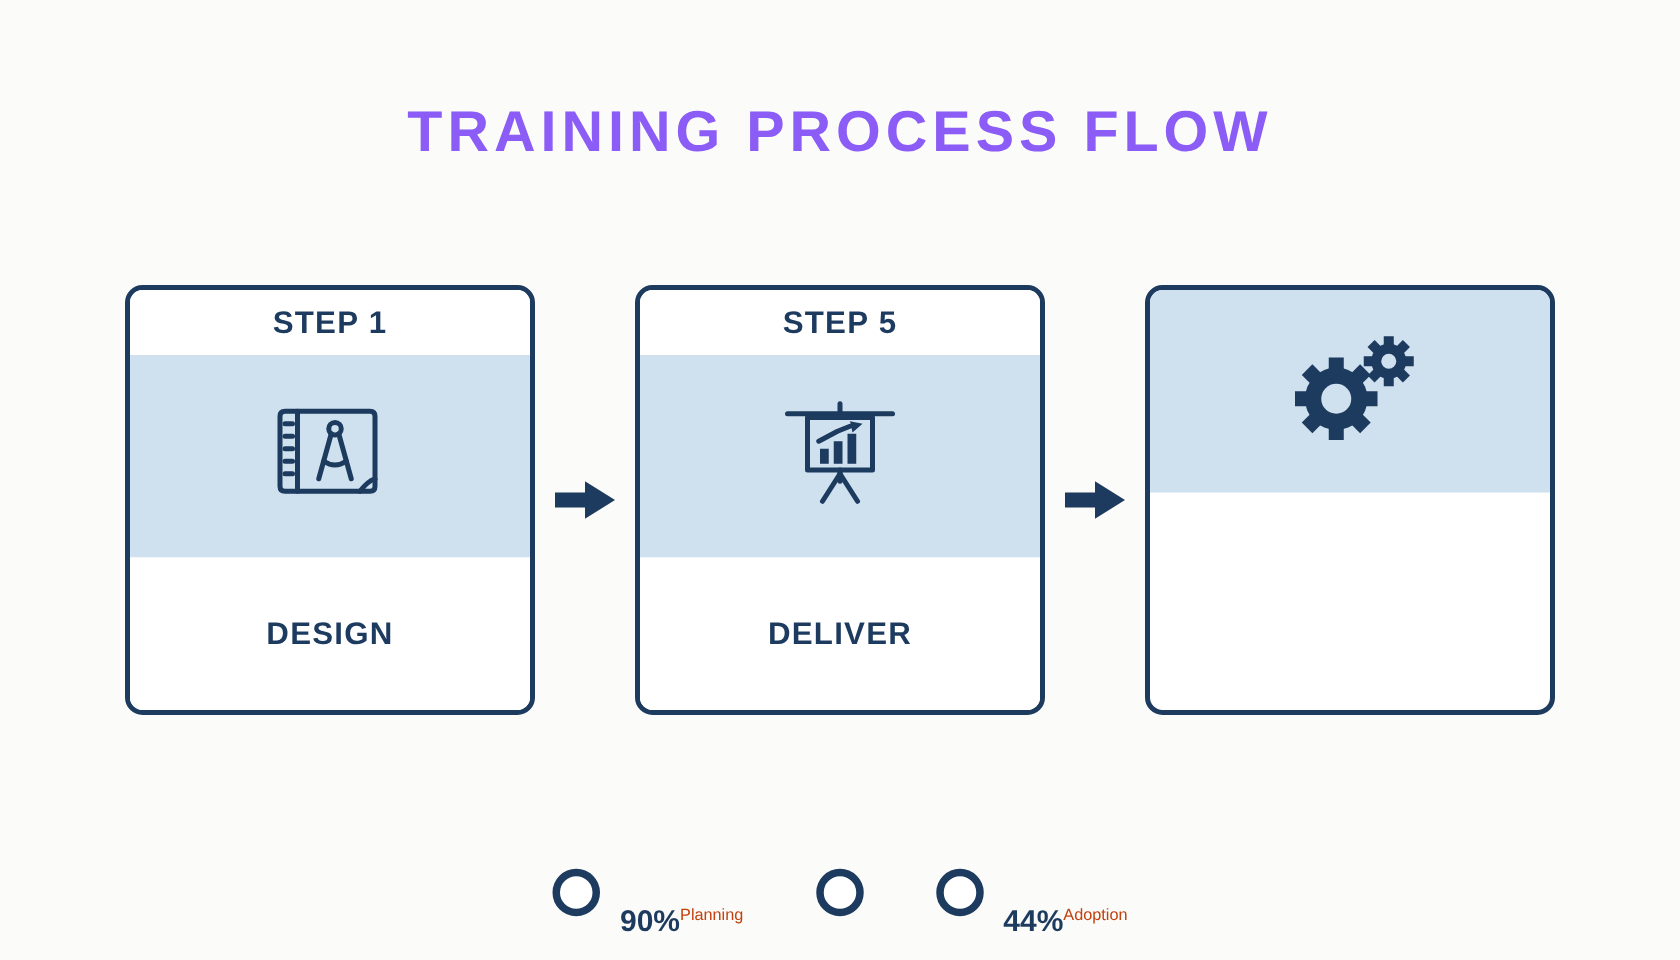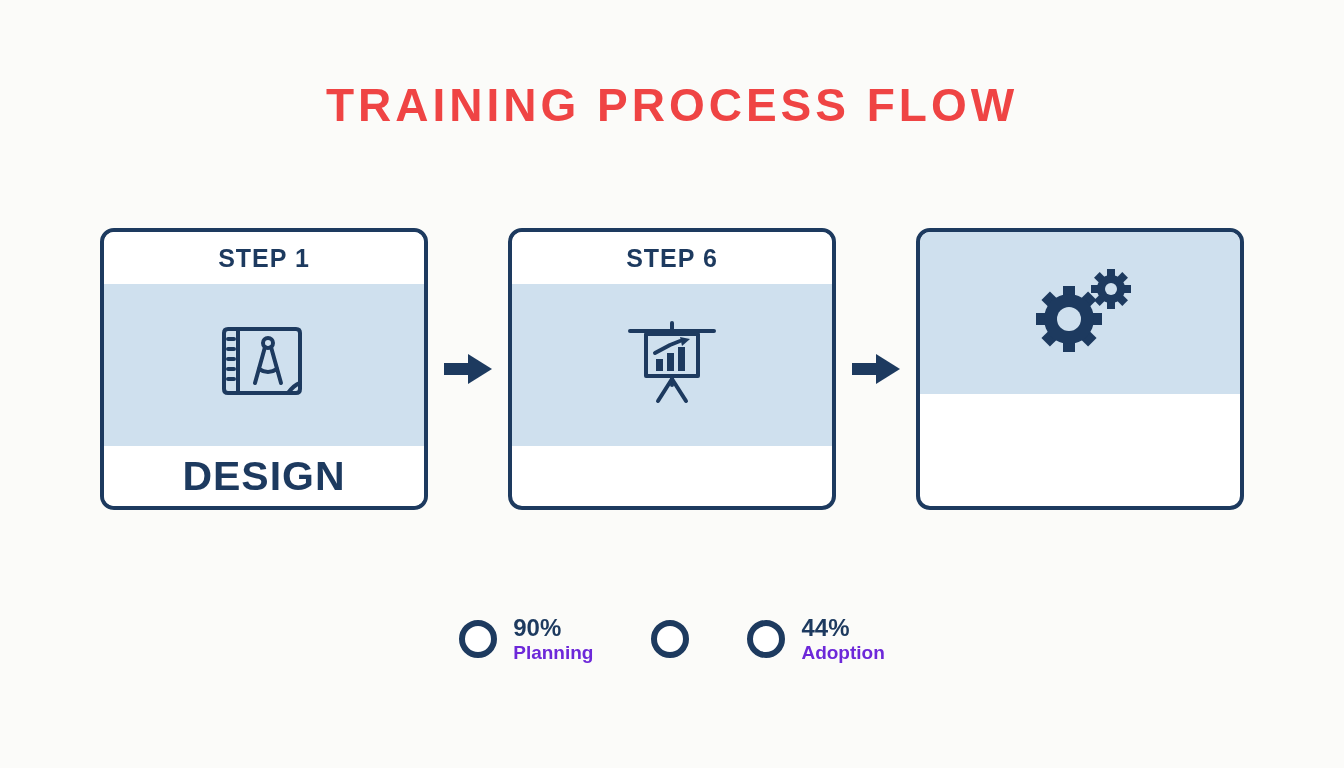--- a/index.html
+++ b/index.html
@@ -12,33 +12,33 @@
   .page {
     width: 1344px; height: 768px;
     display: flex; flex-direction: column;
     align-items: center;
   }
   .title {
     margin-top: 78px;
     font-size: 46px;
     font-weight: 800;
     letter-spacing: 4px;
-    color: #ef4444;
+    color: #8b5cf6;
     text-align: right;
   }
   .flow-row {
     margin-top: 96px;
     display: flex;
     align-items: center;
     justify-content: center;
     gap: 0;
   }
   .step-card {
     width: 328px;
-    height: 282px;
+    height: 344px;
     background: #ffffff;
     border: 4px solid #1d3a5f;
     border-radius: 14px;
     overflow: hidden;
     display: flex;
     flex-direction: column;
   }
   .step-header {
     height: 52px;
     display: flex;
@@ -55,21 +55,21 @@
     background: #cfe0ee;
     display: flex;
     align-items: center;
     justify-content: center;
   }
   .step-footer {
     flex: 1;
     display: flex;
     align-items: center;
     justify-content: center;
-    font-size: 41px;
+    font-size: 25px;
     font-weight: 800;
     letter-spacing: 1px;
     color: #1d3a5f;
     background: #ffffff;
   }
   .arrow-wrap {
     width: 80px;
     display: flex;
     align-items: center;
     justify-content: center;
@@ -87,31 +87,31 @@
     gap: 16px;
   }
   .stat-circle {
     width: 38px;
     height: 38px;
     border: 6px solid #1d3a5f;
     border-radius: 50%;
     background: #ffffff;
     flex: 0 0 auto;
   }
-  .stat-text { display: flex; flex-direction: column; }
+  .stat-text { display: flex; flex-direction: row; margin-top: 48px; }
   .stat-value {
     font-size: 24px;
     font-weight: 800;
     color: #1d3a5f;
     line-height: 1.15;
   }
   .stat-label {
-    font-size: 19px;
-    font-weight: 700;
-    color: #6d28d9;
+    font-size: 13px;
+    font-weight: 400;
+    color: #c2410c;
     line-height: 1.2;
   }
   svg .stroke { stroke: #1d3a5f; stroke-width: 4; fill: none; stroke-linecap: round; stroke-linejoin: round; }
   svg .fillnavy { fill: #1d3a5f; }
 </style>
 </head>
 <body>
 
 <div class="page">
 
@@ -147,21 +147,21 @@
     </div>
 
     <div class="arrow-wrap">
       <svg width="48" height="38" viewBox="0 0 48 38">
         <rect class="fillnavy" x="0" y="13" width="24" height="12"></rect>
         <polygon class="fillnavy" points="24,4 48,19 24,34"></polygon>
       </svg>
     </div>
 
     <div class="step-card">
-      <div class="step-header">STEP 6</div>
+      <div class="step-header">STEP 5</div>
       <div class="step-iconband">
         <span>
           <svg width="100" height="92" viewBox="0 0 100 92">
 
             <line class="stroke" x1="8" y1="14" x2="92" y2="14" stroke-width="6"></line>
             <line class="stroke" x1="50" y1="6" x2="50" y2="14"></line>
 
             <rect class="stroke" x="24" y="17" width="52" height="42"></rect>
 
             <rect class="fillnavy" x="34" y="42" width="7" height="12"></rect>
@@ -170,20 +170,21 @@
 
             <path class="stroke" d="M33 36 L48 28 L58 24" stroke-width="3"></path>
             <path class="fillnavy" d="M58 20 L68 22 L60 29 Z"></path>
 
             <line class="stroke" x1="50" y1="59" x2="50" y2="68"></line>
             <line class="stroke" x1="50" y1="62" x2="36" y2="84"></line>
             <line class="stroke" x1="50" y1="62" x2="64" y2="84"></line>
           </svg>
         </span>
       </div>
+      <div class="step-footer">DELIVER</div>
     </div>
 
     <div class="arrow-wrap">
       <svg width="48" height="38" viewBox="0 0 48 38">
         <rect class="fillnavy" x="0" y="13" width="24" height="12"></rect>
         <polygon class="fillnavy" points="24,4 48,19 24,34"></polygon>
       </svg>
     </div>
 
     <div class="step-card">

